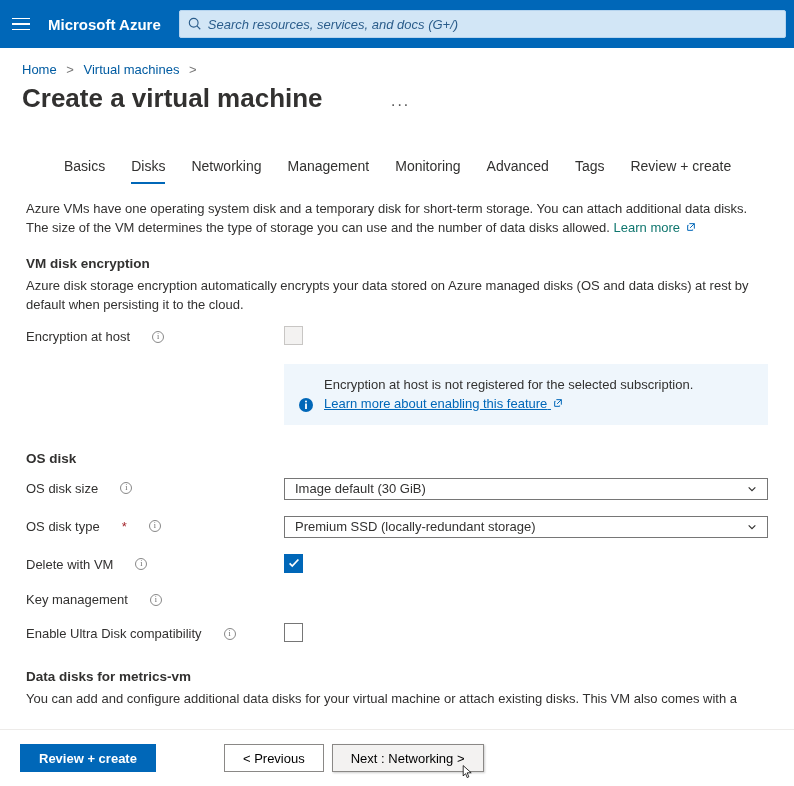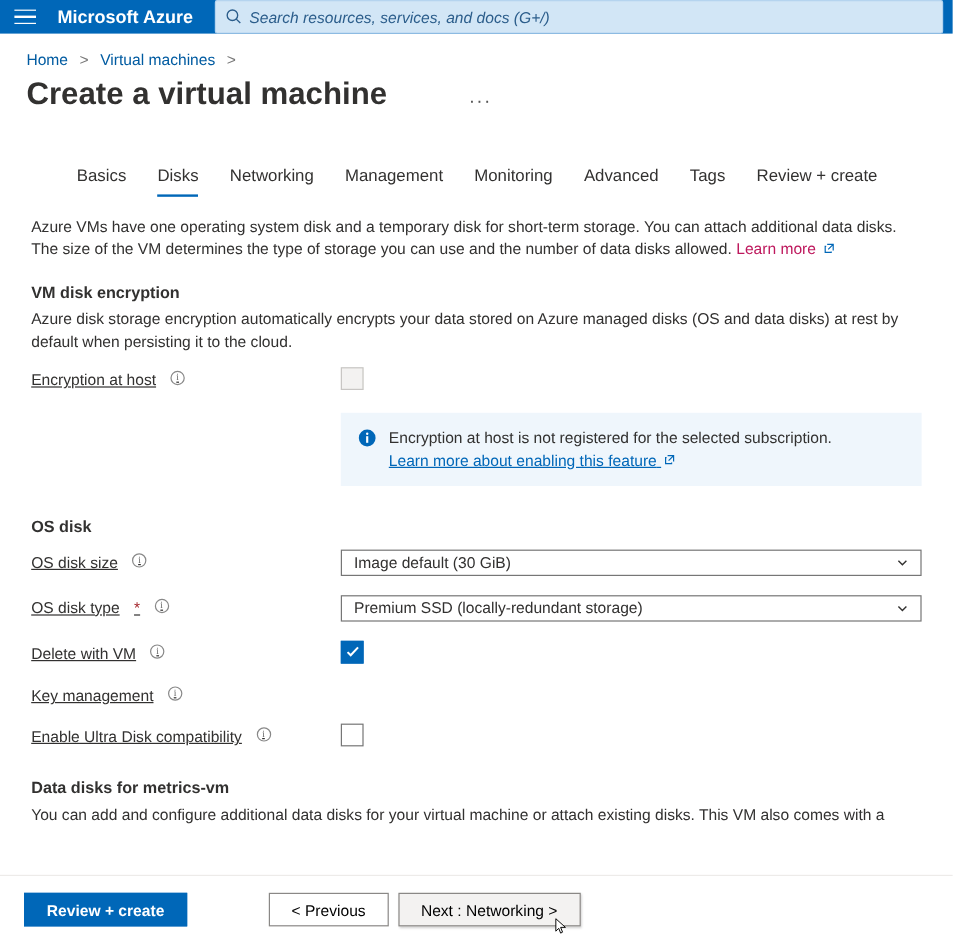--- a/index.html
+++ b/index.html
@@ -1,19 +1,19 @@
 <!DOCTYPE html>
 <html><head>
 <meta charset="utf-8">
 <style>
 * { box-sizing: border-box; margin: 0; padding: 0; }
 body { font-family: "Segoe UI", Arial, sans-serif; font-size: 13px; color: #323130; width: 794px; height: 786px; background: #ffffff; overflow: hidden; position: relative; }
 
 
-.topbar { height: 28px; background: #0067b8; display: flex; align-items: center; padding: 0 8px 0 12px; }
+.topbar { height: 48px; background: #0067b8; display: flex; align-items: center; padding: 0 8px 0 12px; }
 .hamburger { width: 20px; height: 20px; display: flex; flex-direction: column; justify-content: center; gap: 4px; cursor: pointer; margin-right: 16px; }
 .hamburger span { height: 1.5px; background: #fff; width: 18px; }
 .brand { color: #fff; font-size: 15px; font-weight: 600; margin-right: 18px; white-space: nowrap; }
 .searchbox { flex: 1; height: 28px; background: #d2e6f6; border: 1px solid #b5d4ef; border-radius: 2px; display: flex; align-items: center; padding: 0 8px; }
 .searchbox svg { flex-shrink: 0; }
 .search-input { flex: 1; border: none; background: transparent; outline: none; font-size: 13px; font-style: italic; color: #2b5d8b; padding-left: 6px; }
 .search-input::placeholder { color: #2b5d8b; font-style: italic; }
 
 
 .breadcrumb { padding: 14px 22px 4px; font-size: 13px; }
@@ -27,45 +27,45 @@
 
 
 .tabs { display: flex; gap: 26px; padding: 0 26px; border-bottom: none; margin-top: 18px; margin-left: 38px; }
 .tab { font-size: 14px; padding: 6px 0 10px; cursor: pointer; position: relative; color: #323130; }
 .tab.active { font-weight: 400; color: #323130; }
 .tab.active::after { content: ""; position: absolute; left: 0; right: 0; bottom: 0; height: 2px; background: #0067b8; }
 
 
 .content { padding: 16px 26px 0; }
 .intro { font-size: 13px; line-height: 1.45; }
-.intro a { color: #be185d; text-decoration: none; }
+.intro a { color: #0f766e; text-decoration: none; }
 .ext-icon { display: inline-block; width: 10px; height: 10px; margin-left: 2px; vertical-align: baseline; }
 
 .section-heading { font-weight: 600; font-size: 13.5px; margin-top: 18px; margin-bottom: 6px; }
 .section-desc { font-size: 13px; line-height: 1.45; margin-bottom: 12px; }
 
 
 .form-row { display: flex; align-items: flex-start; margin-bottom: 16px; }
-.form-label { width: 258px; padding-top: 3px; font-size: 13px; display: flex; gap: 10px; text-decoration: underline; }
+.form-label { width: 258px; padding-top: 3px; font-size: 13px; display: flex; align-items: center; gap: 20px; }
 .form-label .req { color: #a4262c; margin-left: 2px; }
 .info-icon { width: 12px; height: 12px; border: 1px solid #888; border-radius: 50%; display: inline-flex; align-items: center; justify-content: center; font-size: 8px; font-family: Georgia, serif; color: #666; cursor: default; margin-left: 2px; line-height: 1; }
 .form-control { flex: 1; max-width: 484px; }
 
 
 .select { border: 1px solid #767676; background: #fff; height: 22px; display: flex; align-items: center; padding: 0 10px; justify-content: space-between; cursor: pointer; font-size: 13px; }
 .chevron-down { width: 10px; height: 10px; }
 
 
 .checkbox { width: 19px; height: 19px; border: 1px solid #767676; background: #fff; display: inline-flex; align-items: center; justify-content: center; cursor: pointer; }
 .checkbox.disabled { border-color: #c8c6c4; background: #f3f2f1; cursor: default; }
 .checkbox.checked { background: #0067b8; border-color: #0067b8; }
 .checkbox.checked svg { width: 14px; height: 14px; }
 
 
-.infobox { background: #eff6fc; border: none; padding: 12px 14px; display: flex; gap: 10px; font-size: 13px; line-height: 1.4; max-width: 484px; }
+.infobox { background: #eff6fc; border: none; padding: 12px 14px; display: flex; gap: 10px; font-size: 13px; line-height: 1.4; max-width: 484px; align-items: flex-end; }
 .infobox .icon { width: 16px; height: 16px; flex-shrink: 0; margin-top: 1px; }
 .infobox a { color: #0067b8; }
 
 
 .footer { position: absolute; bottom: 0; left: 0; right: 0; border-top: 1px solid #edebe9; padding: 14px 20px; display: flex; gap: 8px; background: #fff; align-items: center; }
 .btn { height: 28px; padding: 0 18px; font-size: 13px; border: 1px solid #8a8886; background: #fff; cursor: pointer; display: inline-flex; align-items: center; }
 .btn.primary { background: #0067b8; border-color: #0067b8; color: #fff; font-weight: 600; }
 .btn.secondary { margin-left: 60px; }
 .btn.next { background: #f3f2f1; border: 1px solid #8a8886; box-shadow: 1px 1px 2px rgba(0,0,0,0.2); }
 

